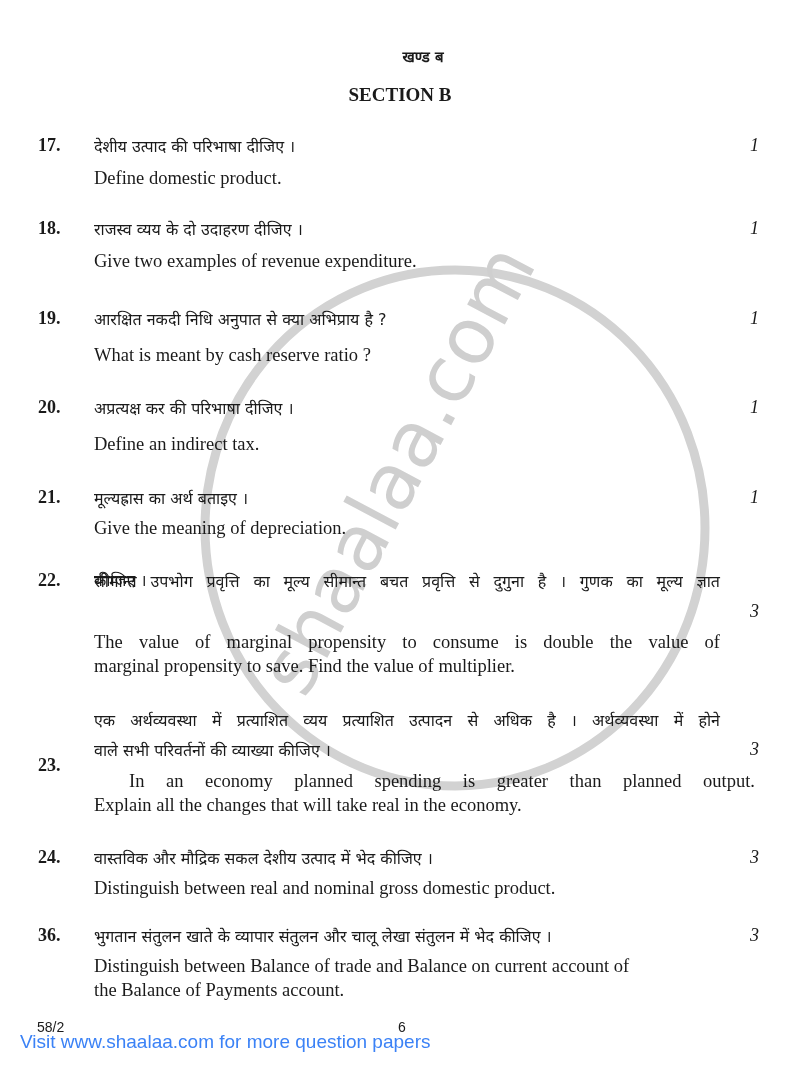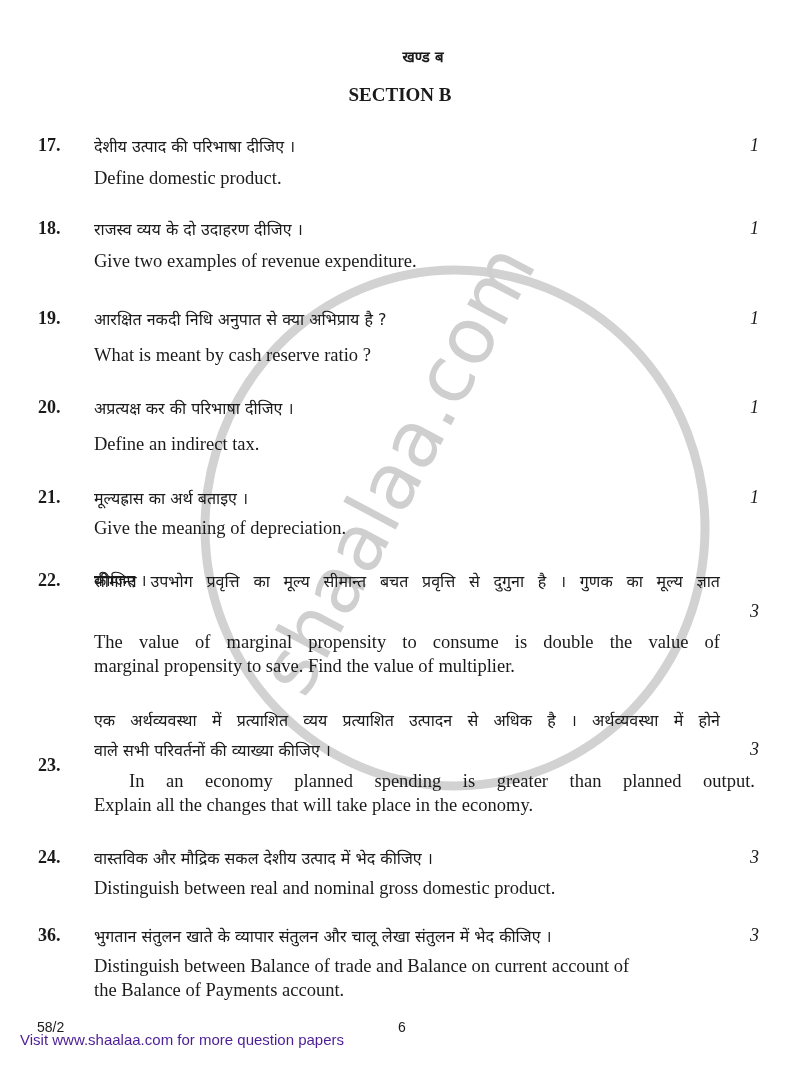--- a/index.html
+++ b/index.html
@@ -68,33 +68,33 @@
   <div class="abs eng justify" style="left:94px;width:626px;top:632px;">The value of marginal propensity to consume is double the value of</div>
   <div class="abs eng" style="left:94px;top:656px;">marginal propensity to save. Find the value of multiplier.</div>
 </div>
 
 <div>
   <div class="abs qnum" style="top:709px;margin-top:46px;">23.</div>
   <div class="abs hin justify" style="left:94px;width:626px;top:709px;">एक अर्थव्यवस्था में प्रत्याशित व्यय प्रत्याशित उत्पादन से अधिक है । अर्थव्यवस्था में होने</div>
   <div class="abs hin" style="left:94px;top:739px;">वाले सभी परिवर्तनों की व्याख्या कीजिए ।</div>
   <div class="abs mark" style="top:739px;">3</div>
   <div class="abs eng justify" style="left:94px;width:626px;top:771px;margin-left:35px;">In an economy planned spending is greater than planned output.</div>
-  <div class="abs eng" style="left:94px;top:795px;">Explain all the changes that will take place in the economy.</div>
+  <div class="abs eng" style="left:94px;top:795px;">Explain all the changes that will take real in the economy.</div>
 </div>
 
 <div>
   <div class="abs qnum" style="top:847px;text-align:center;">24.</div>
   <div class="abs hin" style="left:94px;top:847px;">वास्तविक और मौद्रिक सकल देशीय उत्पाद में भेद कीजिए ।</div>
   <div class="abs mark" style="top:847px;">3</div>
   <div class="abs eng" style="left:94px;top:878px;">Distinguish between real and nominal gross domestic product.</div>
 </div>
 
 <div>
   <div class="abs qnum" style="top:925px;">36.</div>
   <div class="abs hin" style="left:94px;top:925px;">भुगतान संतुलन खाते के व्यापार संतुलन और चालू लेखा संतुलन में भेद कीजिए ।</div>
   <div class="abs mark" style="top:925px;">3</div>
   <div class="abs eng" style="left:94px;top:956px;">Distinguish between Balance of trade and Balance on current account of</div>
   <div class="abs eng" style="left:94px;top:980px;">the Balance of Payments account.</div>
 </div>
 
 <div class="abs footer-text" style="left:37px;top:1019px;font-size:14px;">58/2</div>
 <div class="abs footer-text" style="left:398px;top:1019px;font-size:14px;">6</div>
-<div class="abs footer-text" style="left:20px;top:1031px;font-size:15px;color:#4c1d95;">Visit www.shaalaa.com for more question papers</div>
+<div class="abs footer-text" style="left:20px;top:1031px;font-size:19px;color:#3b82f6;">Visit www.shaalaa.com for more question papers</div>
 
 </body></html>

